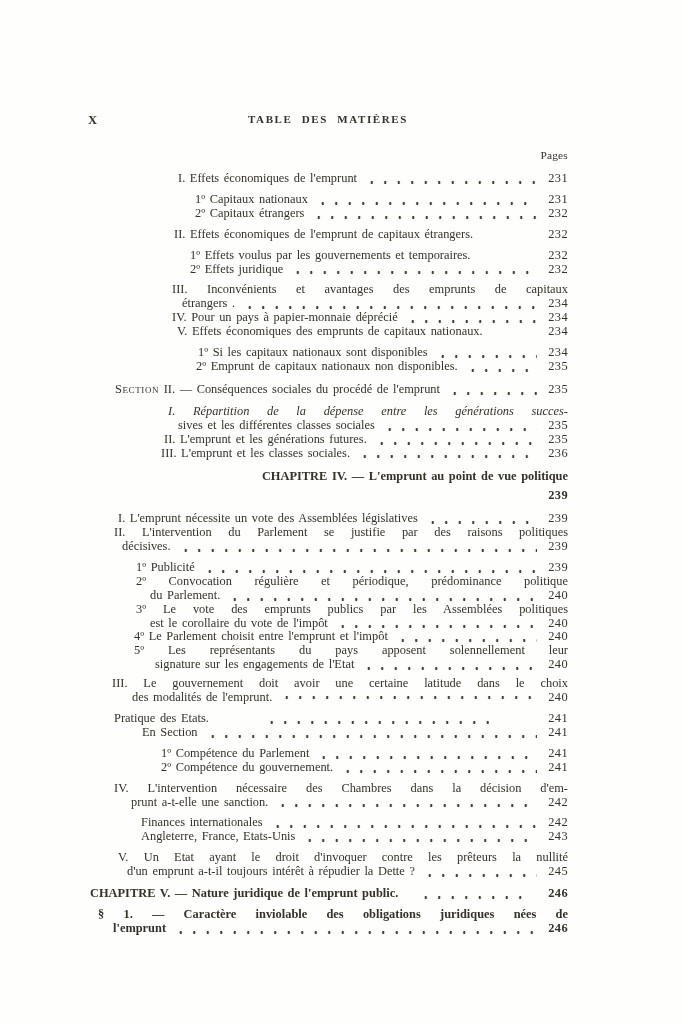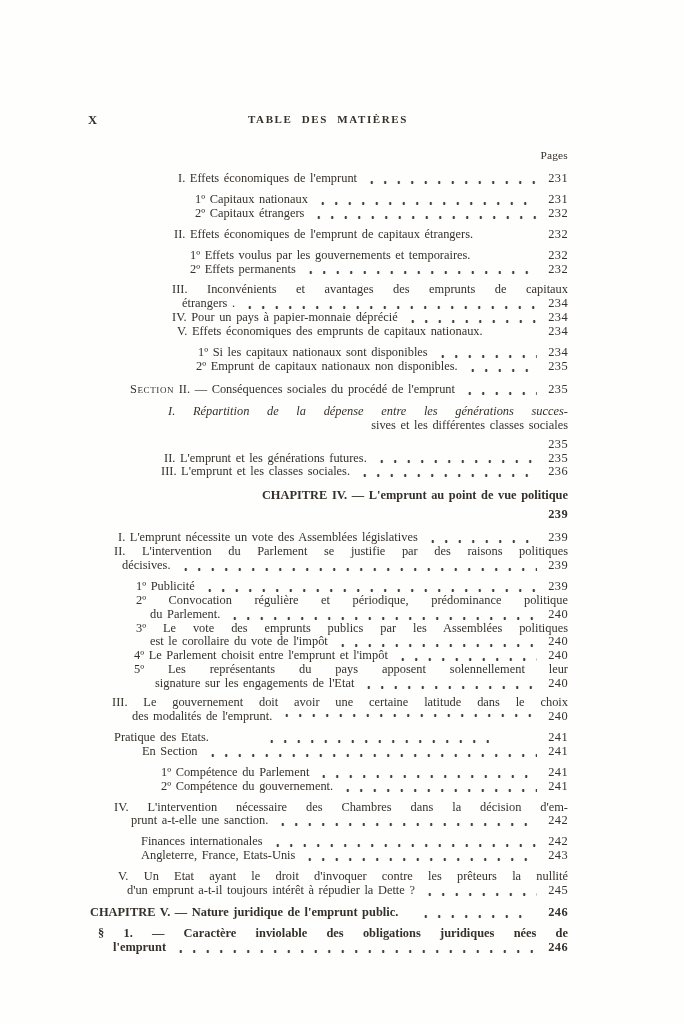--- a/index.html
+++ b/index.html
@@ -98,21 +98,21 @@
           <span class="txt">II. Effets économiques de l'emprunt de capitaux étrangers.</span>
           <span class="leader hidden"></span>
           <span class="pageno">232</span>
         </div>
         <div class="line" style="margin-left: 102px; margin-top: 7px;">
           <span class="txt">1º Effets voulus par les gouvernements et temporaires.</span>
           <span class="leader hidden"></span>
           <span class="pageno">232</span>
         </div>
         <div class="line" style="margin-left: 102px;">
-          <span class="txt">2º Effets permanents</span>
+          <span class="txt">2º Effets juridique</span>
           <span class="leader"></span>
           <span class="pageno">232</span>
         </div>
         <div class="line fill" style="margin-left: 84px; margin-top: 7px;">
           <span class="txt">III. Inconvénients et avantages des emprunts de capitaux</span>
         </div>
         <div class="line" style="margin-left: 94px;">
           <span class="txt">étrangers .</span>
           <span class="leader"></span>
           <span class="pageno">234</span>
@@ -130,29 +130,29 @@
         <div class="line" style="margin-left: 110px; margin-top: 7px;">
           <span class="txt">1º Si les capitaux nationaux sont disponibles</span>
           <span class="leader"></span>
           <span class="pageno">234</span>
         </div>
         <div class="line" style="margin-left: 108px;">
           <span class="txt">2º Emprunt de capitaux nationaux non disponibles.</span>
           <span class="leader"></span>
           <span class="pageno">235</span>
         </div>
-        <div class="line" style="margin-left: 42px; margin-top: 9px;">
+        <div class="line" style="margin-left: 27px; margin-top: 9px;">
           <span class="txt"><span class="smallcaps">Section</span> II. — Conséquences sociales du procédé de l'emprunt</span>
           <span class="leader"></span>
           <span class="pageno">235</span>
         </div>
         <div class="line fill" style="margin-left: 80px; margin-top: 8px; font-style: italic;">
           <span class="txt">I. Répartition de la dépense entre les générations succes-</span>
         </div>
-        <div class="line" style="margin-left: 90px; flex-direction: column;">
+        <div class="line" style="margin-left: 90px;">
           <span class="txt">sives et les différentes classes sociales</span>
           <span class="leader"></span>
           <span class="pageno">235</span>
         </div>
         <div class="line" style="margin-left: 76px;">
           <span class="txt">II. L'emprunt et les générations futures.</span>
           <span class="leader"></span>
           <span class="pageno">235</span>
         </div>
         <div class="line" style="margin-left: 73px;">

